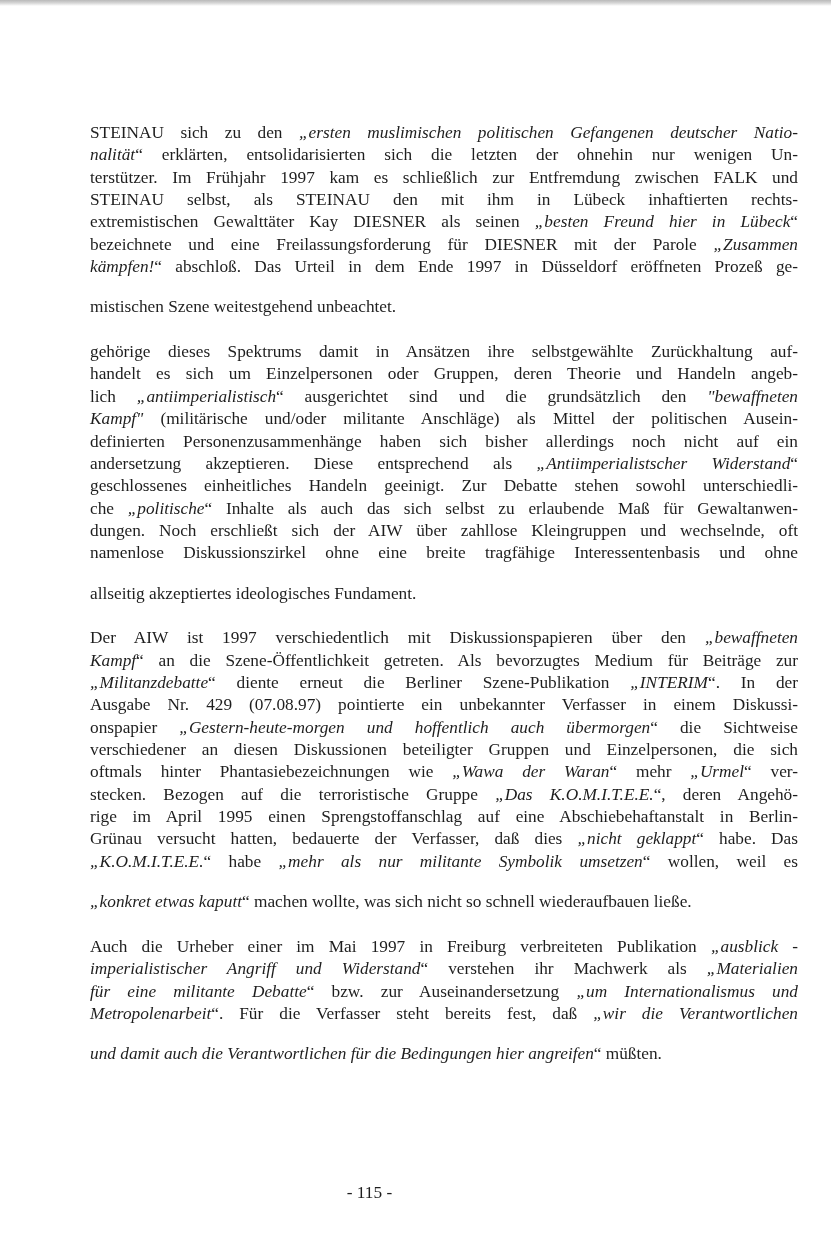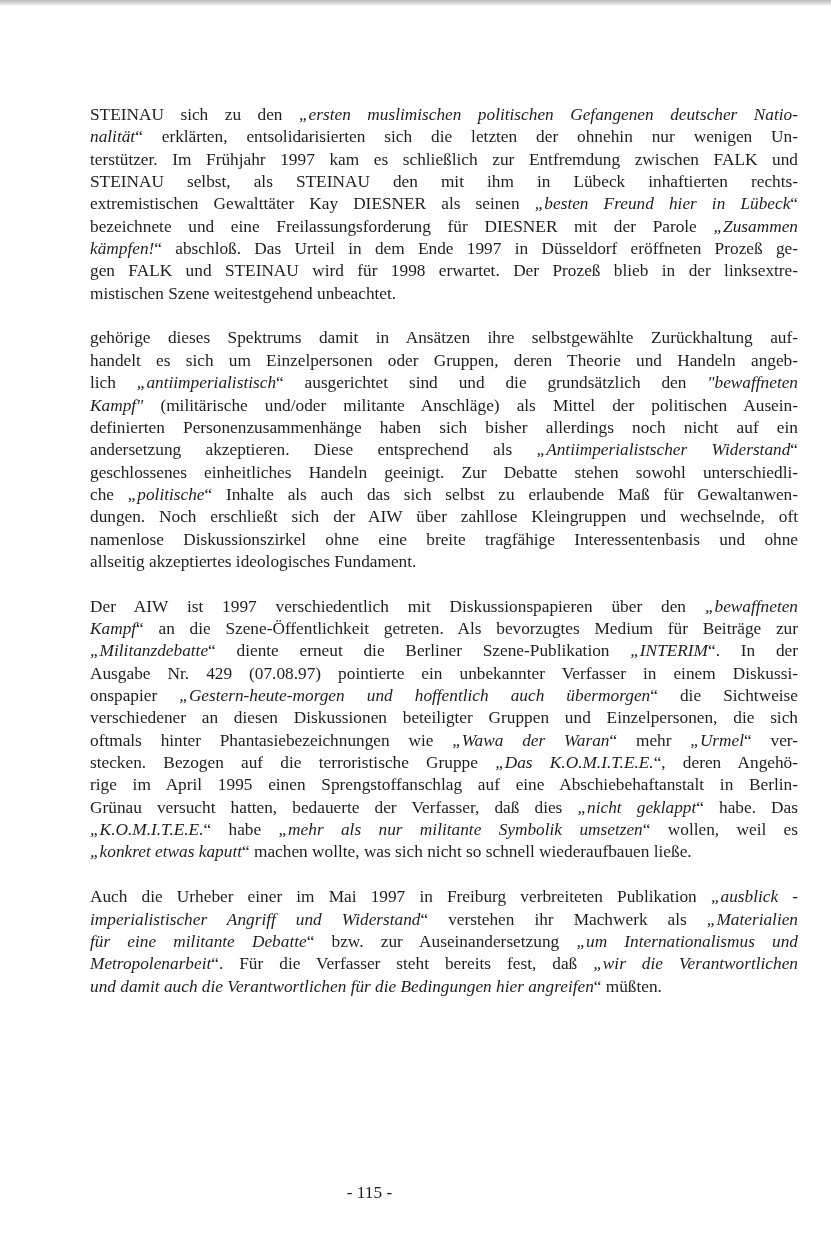--- a/index.html
+++ b/index.html
@@ -5,26 +5,26 @@
   html, body { margin: 0; padding: 0; }
   body {
     width: 831px; height: 1254px; background: #ffffff; position: relative; overflow: hidden;
     font-family: "Liberation Serif", "DejaVu Serif", serif; color: #1e1e1e;
   }
   .top-edge {
     position: absolute; left: 0; top: 0; width: 831px; height: 6px;
     background: linear-gradient(to bottom, #b9b9b9 0%, #d6d6d6 50%, #ffffff 100%);
   }
   .page-text {
-    position: absolute; left: 90px; top: 104px; width: 708px;
+    position: absolute; left: 90px; top: 122px; width: 708px;
     font-size: 17.3px; line-height: 22.35px;
   }
   .para { margin: 0 0 22.4px 0; }
   .j { display: block; text-align: justify; text-align-last: justify; }
-  .j.last { text-align-last: left; }
+  .j.last { text-align-last: left; margin-top: 18px; }
   i { font-style: italic; }
   .bi { font-style: italic; font-weight: bold; }
   .page-number {
     position: absolute; left: 0; width: 739px; top: 1183px; text-align: center;
     font-size: 17.3px;
   }
 </style>
 </head>
 <body>
 
@@ -32,21 +32,20 @@
 
 <div class="page-text">
   <div class="para">
       <span class="j"><span>STEINAU sich zu den </span><i>„ersten muslimischen politischen Gefangenen deutscher Natio-</i></span>
       <span class="j"><i>nalität</i><span>“ erklärten, entsolidarisierten sich die letzten der ohnehin nur wenigen Un-</span></span>
       <span class="j"><span>terstützer. Im Frühjahr 1997 kam es schließlich zur Entfremdung zwischen FALK und</span></span>
       <span class="j"><span>STEINAU selbst, als STEINAU den mit ihm in Lübeck inhaftierten rechts-</span></span>
       <span class="j"><span>extremistischen Gewalttäter Kay DIESNER als seinen </span><i>„besten Freund hier in Lübeck</i><span>“</span></span>
       <span class="j"><span>bezeichnete und eine Freilassungsforderung für DIESNER mit der Parole </span><i>„Zusammen</i></span>
       <span class="j"><i>kämpfen!</i><span>“ abschloß. Das Urteil in dem Ende 1997 in Düsseldorf eröffneten Prozeß ge-</span></span>
-      <span class="j"><span>gen FALK und STEINAU wird für 1998 erwartet. Der Prozeß blieb in der linksextre-</span></span>
       <span class="j last"><span>mistischen Szene weitestgehend unbeachtet.</span></span>
     </div>
   <div class="para">
       <span class="j"><span>gehörige dieses Spektrums damit in Ansätzen ihre selbstgewählte Zurückhaltung auf-</span></span>
       <span class="j"><span>handelt es sich um Einzelpersonen oder Gruppen, deren Theorie und Handeln angeb-</span></span>
       <span class="j"><span>lich </span><i>„antiimperialistisch</i><span>“ ausgerichtet sind und die grundsätzlich den </span><i>"bewaffneten</i></span>
       <span class="j"><i>Kampf"</i><span> (militärische und/oder militante Anschläge) als Mittel der politischen Ausein-</span></span>
       <span class="j"><span>definierten Personenzusammenhänge haben sich bisher allerdings noch nicht auf ein</span></span>
       <span class="j"><span>andersetzung akzeptieren. Diese entsprechend als </span><i>„Antiimperialistscher Widerstand</i><span>“</span></span>
       <span class="j"><span>geschlossenes einheitliches Handeln geeinigt. Zur Debatte stehen sowohl unterschiedli-</span></span>

